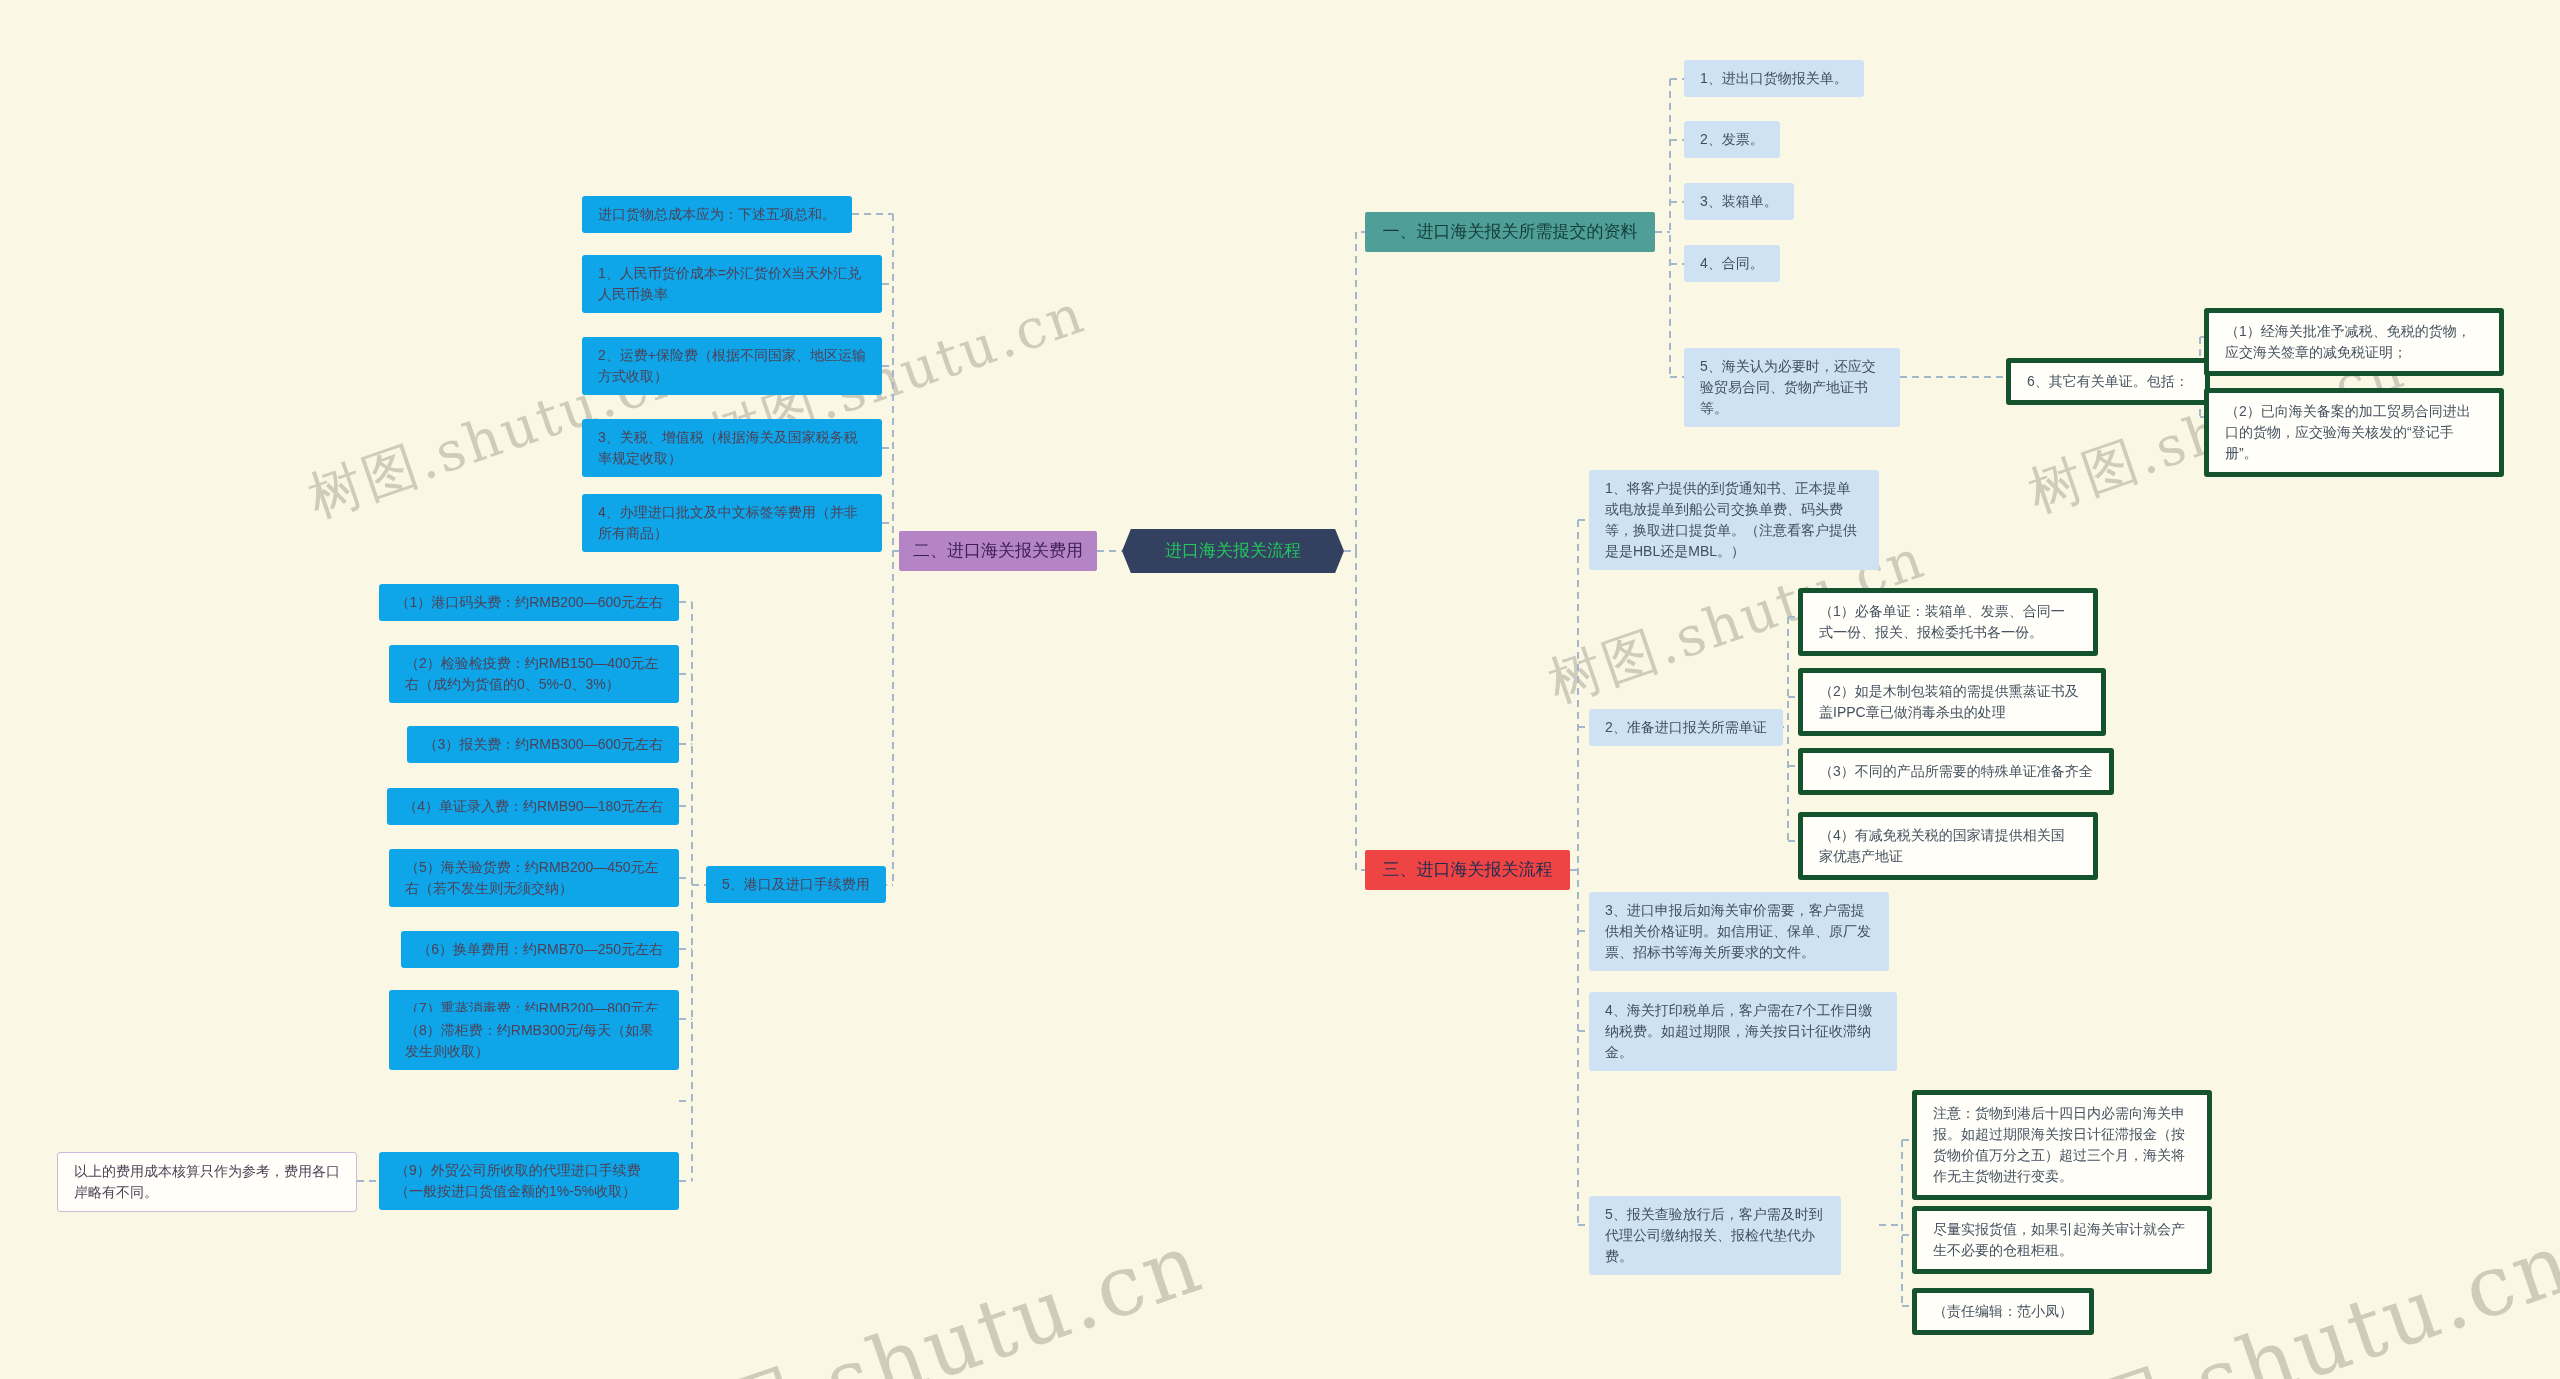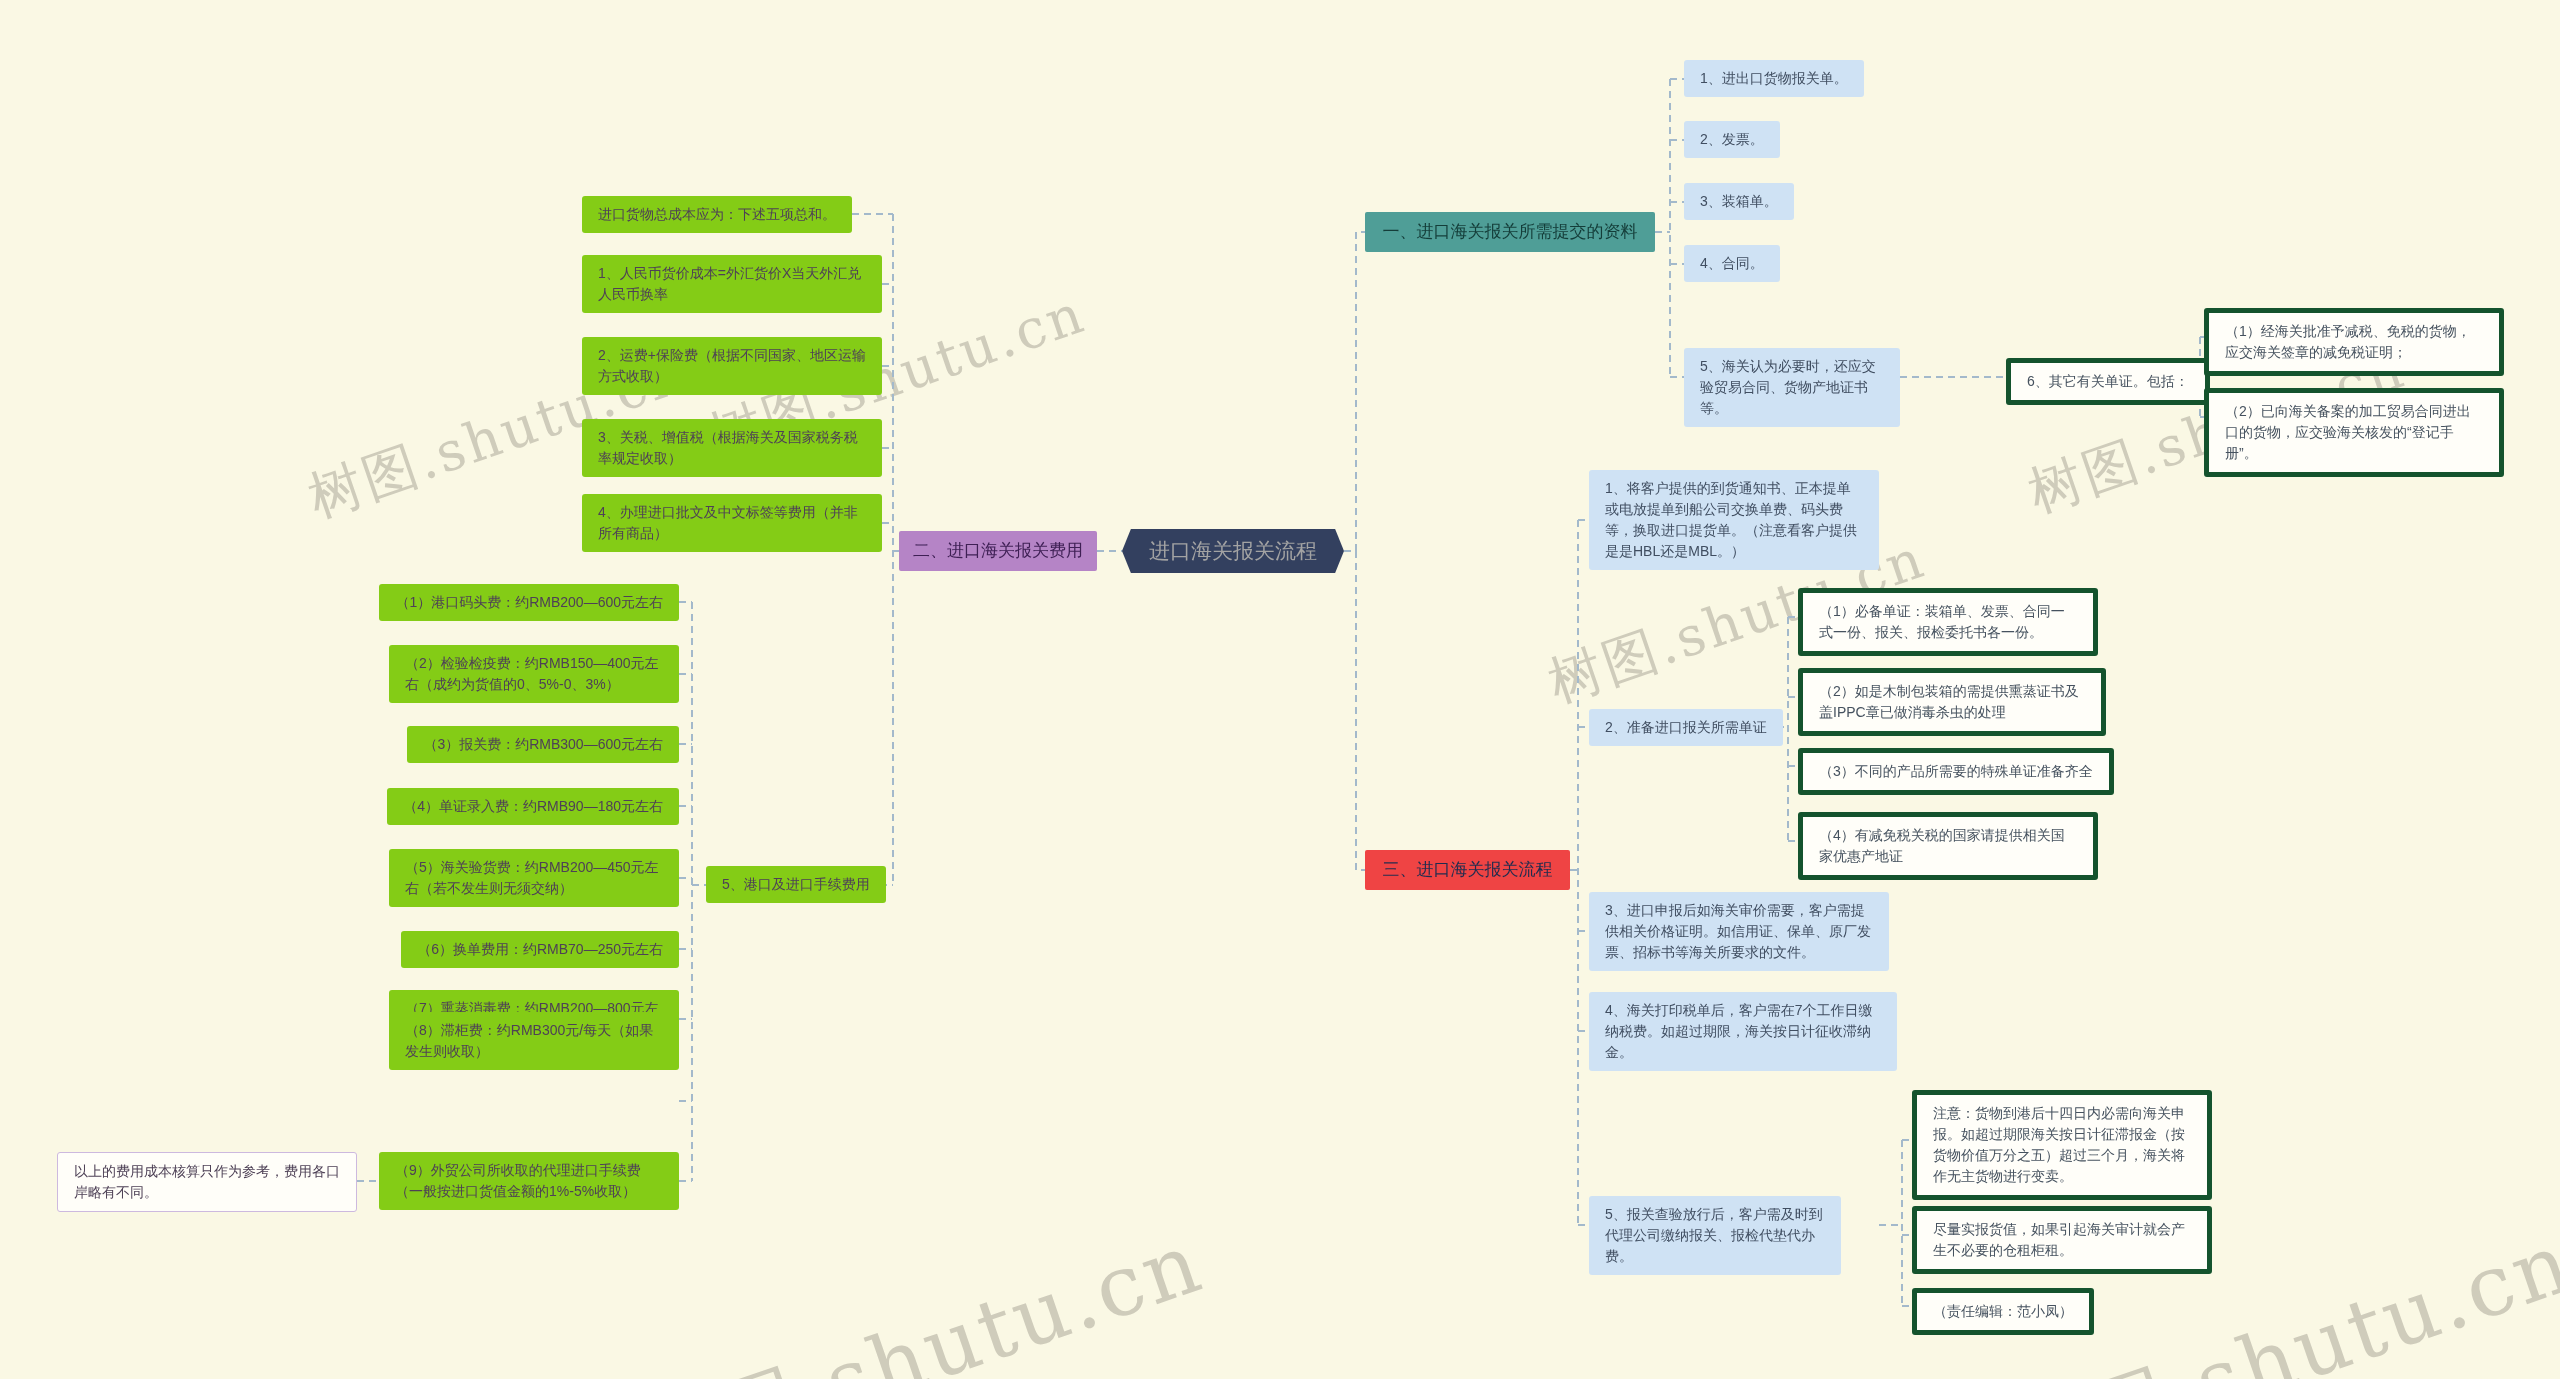--- a/index.html
+++ b/index.html
@@ -18,38 +18,38 @@
   }
   .wm.big{font-size:84px}
   svg.wires{position:absolute;left:0;top:0;z-index:1}
   .wire{fill:none;stroke:#a3b9cb;stroke-width:2;stroke-dasharray:7 5}
   .node{
     position:absolute;z-index:2;
     font-size:14px;line-height:1.5;
     padding:8px 16px;border-radius:3px;
   }
   .blue{background:#cfe2f4;color:#404e61}
-  .lav{background:#84cc16;color:#4e4156}
+  .lav{background:#0ea5e9;color:#4e4156}
   .wht-b{background:#fffef9;border:5px solid #14532d;color:#46525f}
   .wht-p{background:#fffef9;border:1px solid #cdb9df;color:#4e4156}
   .nowrap{white-space:nowrap}
   .branch{
     position:absolute;z-index:3;
     font-size:17px;line-height:22px;
     padding:9px 8px;text-align:center;white-space:nowrap;
     border-radius:2px;
   }
   .b1{background:#4f9e97;color:#143d39}
   .b2{background:#b584c6;color:#3f2055}
   .b3{background:#ef4444;color:#1f2c4f}
   .center-node{
     position:absolute;z-index:4;
     left:1122px;top:529px;width:222px;height:44px;
-    background:#33405f;color:#a3a3a3;
-    font-size:21px;line-height:44px;text-align:center;white-space:nowrap;
+    background:#33405f;color:#22c55e;
+    font-size:17px;line-height:44px;text-align:center;white-space:nowrap;
     clip-path:polygon(4% 0,96% 0,100% 50%,96% 100%,4% 100%,0 50%);
   }
 </style>
 </head>
 <body>
 
 <span class="wm" style="left:300px;top:400px">树图.shutu.cn</span>
 <span class="wm" style="left:700px;top:340px">树图.shutu.cn</span>
 <span class="wm" style="left:2020px;top:395px">树图.shutu.cn</span>
 <span class="wm" style="left:1540px;top:585px">树图.shutu.cn</span>

